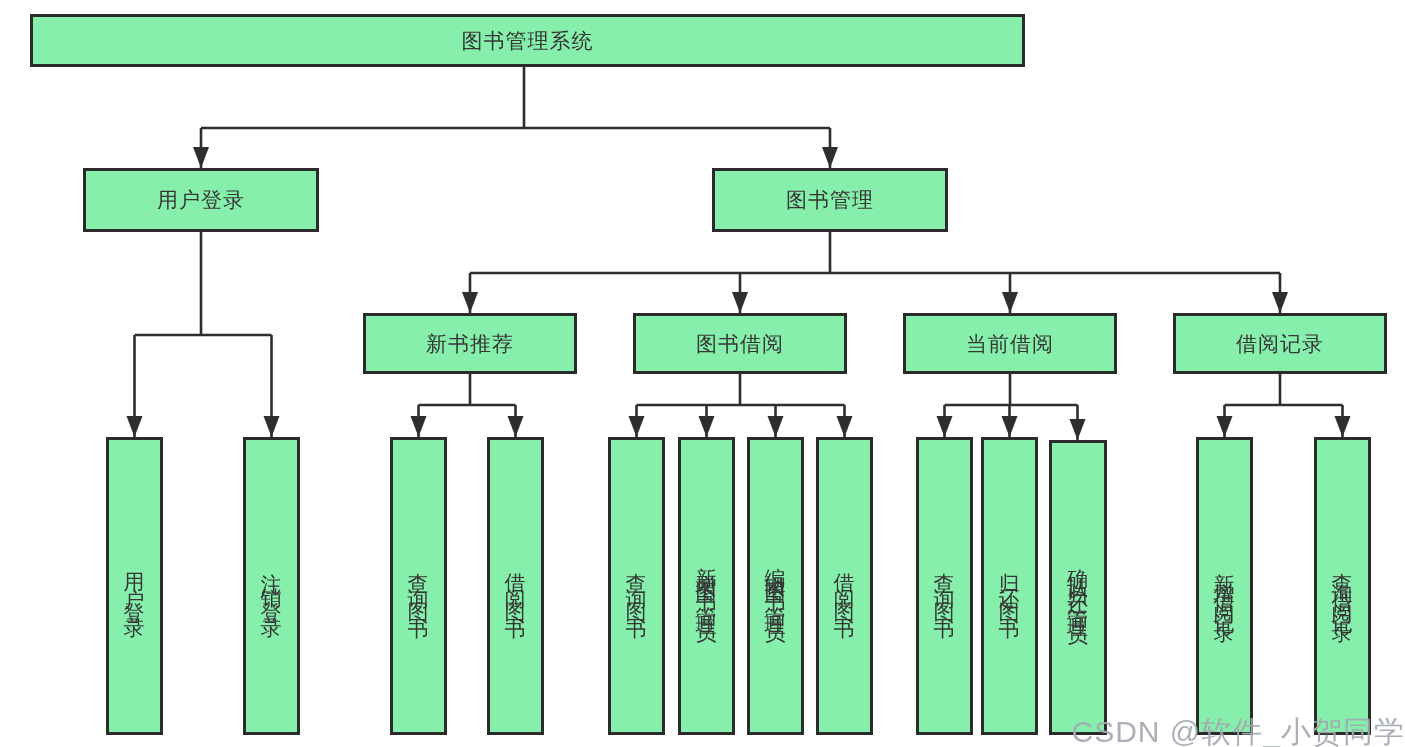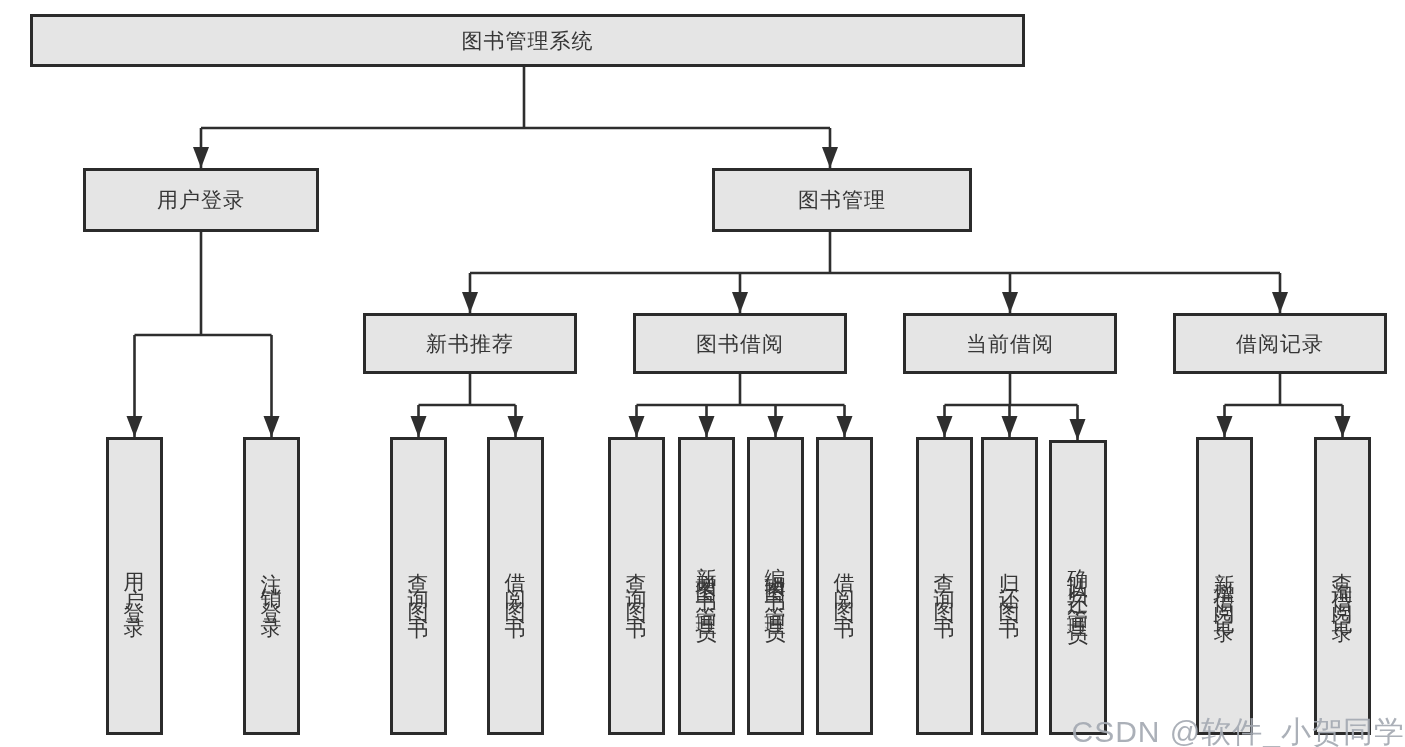--- a/index.html
+++ b/index.html
@@ -12,21 +12,21 @@
     overflow: hidden;
   }
   svg.connectors {
     position: absolute;
     left: 0; top: 0;
     width: 1405px; height: 747px;
   }
   .cline { stroke: #2e2e2e; stroke-width: 2.6; fill: none; }
   .box {
     position: absolute;
-    background: #e5e5e5;
+    background: #86efac;
     border: 3px solid #2b2b2b;
     box-sizing: border-box;
     display: flex;
     align-items: center;
     justify-content: center;
   }
   .hlabel {
     font-size: 21px;
     color: #363636;
     letter-spacing: 1px;
@@ -99,21 +99,21 @@
     <line class="cline" x1="1342.5" y1="405" x2="1342.5" y2="437" marker-end="url(#arw)"></line>
   </svg>
 
   <div class="box" style="left:30px; top:14px; width:995px; height:53px;">
     <span class="hlabel">图书管理系统</span>
   </div>
 
   <div class="box" style="left:83px; top:168px; width:236px; height:64px;">
     <span class="hlabel">用户登录</span>
   </div>
-  <div class="box" style="left:712px; top:168px; width:260px; height:64px;">
+  <div class="box" style="left:712px; top:168px; width:236px; height:64px;">
     <span class="hlabel">图书管理</span>
   </div>
 
   <div class="box" style="left:633px; top:313px; width:214px; height:61px;">
     <span class="hlabel">图书借阅</span>
   </div>
   <div class="box" style="left:363px; top:313px; width:214px; height:61px;">
     <span class="hlabel">新书推荐</span>
   </div>
   <div class="box" style="left:1173px; top:313px; width:214px; height:61px;">

